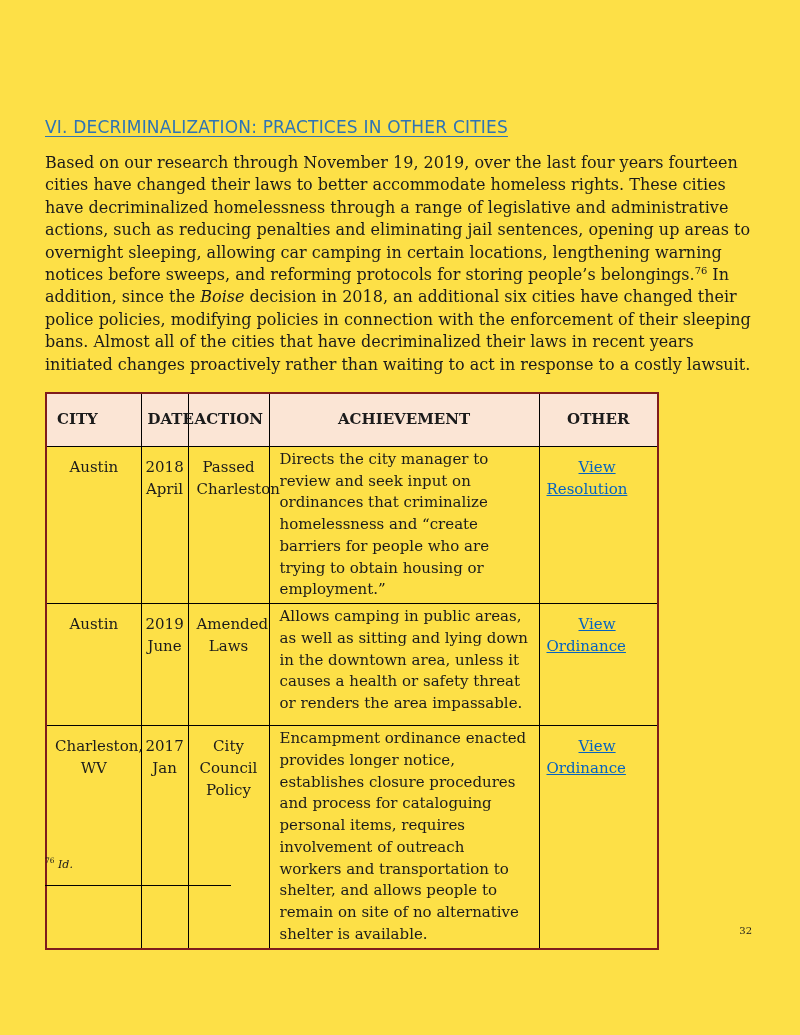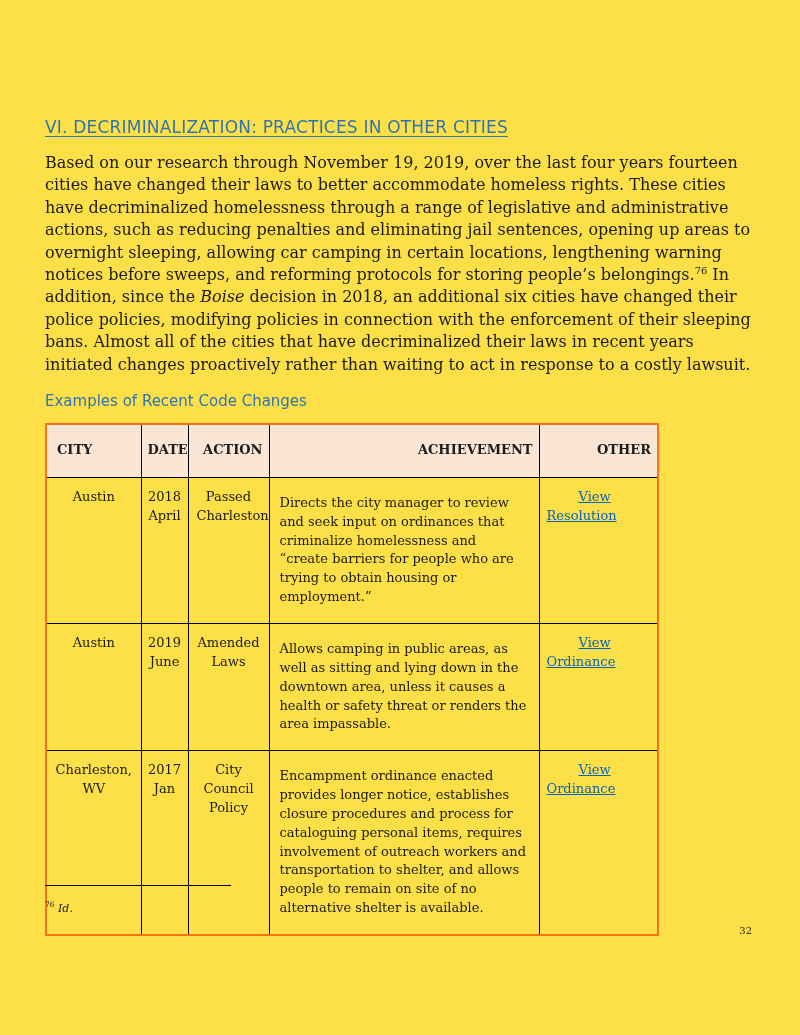--- a/index.html
+++ b/index.html
@@ -37,39 +37,39 @@
     font-family: "DejaVu Sans", "Liberation Sans", sans-serif;
     font-size: 15px;
     font-weight: 400;
     color: var(--heading-color, #2E74B5);
     margin: 0 0 13px 0;
   }
 
   .code-table {
     border-collapse: collapse;
     width: 612px;
-    font-size: 13px;
+    font-size: 15px;
     line-height: 1.45;
-    border: 2px solid #f97316;
+    border: 2px solid #7f1d1d;
     table-layout: fixed;
   }
   .code-table th, .code-table td { border: 1px solid #000; }
   .code-table th {
     background: var(--table-header-bg, #FBE5D5);
     font-weight: 700;
     height: 44px;
     vertical-align: middle;
-    text-align: right;
+    text-align: center;
     padding: 4px 6px;
   }
   .code-table th.col-city { text-align: left; padding-left: 10px; }
   .code-table td { vertical-align: top; padding: 10px 8px; }
   td.c-city, td.c-date, td.c-action { text-align: center; }
   td.c-date { padding: 10px 4px; }
-  td.c-ach { text-align: left; padding: 16px 10px; }
+  td.c-ach { text-align: left; padding: 2px 10px; }
   td.c-src { text-align: left; padding: 10px 7px; }
   tr.row-0 { height: 115px; }
   tr.row-1 { height: 122px; }
   tr.row-2 { height: 166px; }
 
   .src-link {
     color: var(--link-color, #0563C1);
     text-decoration: underline;
     cursor: pointer;
     margin-left: 32px;
@@ -78,21 +78,21 @@
   .footnote-sep {
     position: absolute;
     left: 45px;
     top: 885px;
     width: 186px;
     border-top: 1px solid #000;
   }
   .footnote {
     position: absolute;
     left: 45px;
-    top: 902px;
+    top: 858px;
     margin: 0;
     font-size: 11px;
   }
   .footnote sup { font-size: 0.68em; line-height: 0; vertical-align: super; }
   .footnote em { font-style: italic; }
 
   .page-number {
     position: absolute;
     top: 925px;
     right: 48px;
@@ -102,21 +102,20 @@
 </head>
 <body>
 
 <div class="page">
   <div class="content">
 
     <h1 class="heading">VI. DECRIMINALIZATION: PRACTICES IN OTHER CITIES</h1>
 
     <p class="intro"><span>Based on our research through November 19, 2019, over the last four years fourteen cities have changed their laws to better accommodate homeless rights. These cities have decriminalized homelessness through a range of legislative and administrative actions, such as reducing penalties and eliminating jail sentences, opening up areas to overnight sleeping, allowing car camping in certain locations, lengthening warning notices before sweeps, and reforming protocols for storing people’s belongings.</span><sup>76</sup><span> In addition, since the </span><em>Boise</em><span> decision in 2018, an additional six cities have changed their police policies, modifying policies in connection with the enforcement of their sleeping bans. Almost all of the cities that have decriminalized their laws in recent years initiated changes proactively rather than waiting to act in response to a costly lawsuit.</span></p>
 
-    <h2 class="subheading">Examples of Recent Code Changes</h2>
 
     <table class="code-table">
       <colgroup>
         <col style="width:95px">
         <col style="width:47px">
         <col style="width:81px">
         <col style="width:270px">
         <col style="width:119px">
       </colgroup>
       <thead>

